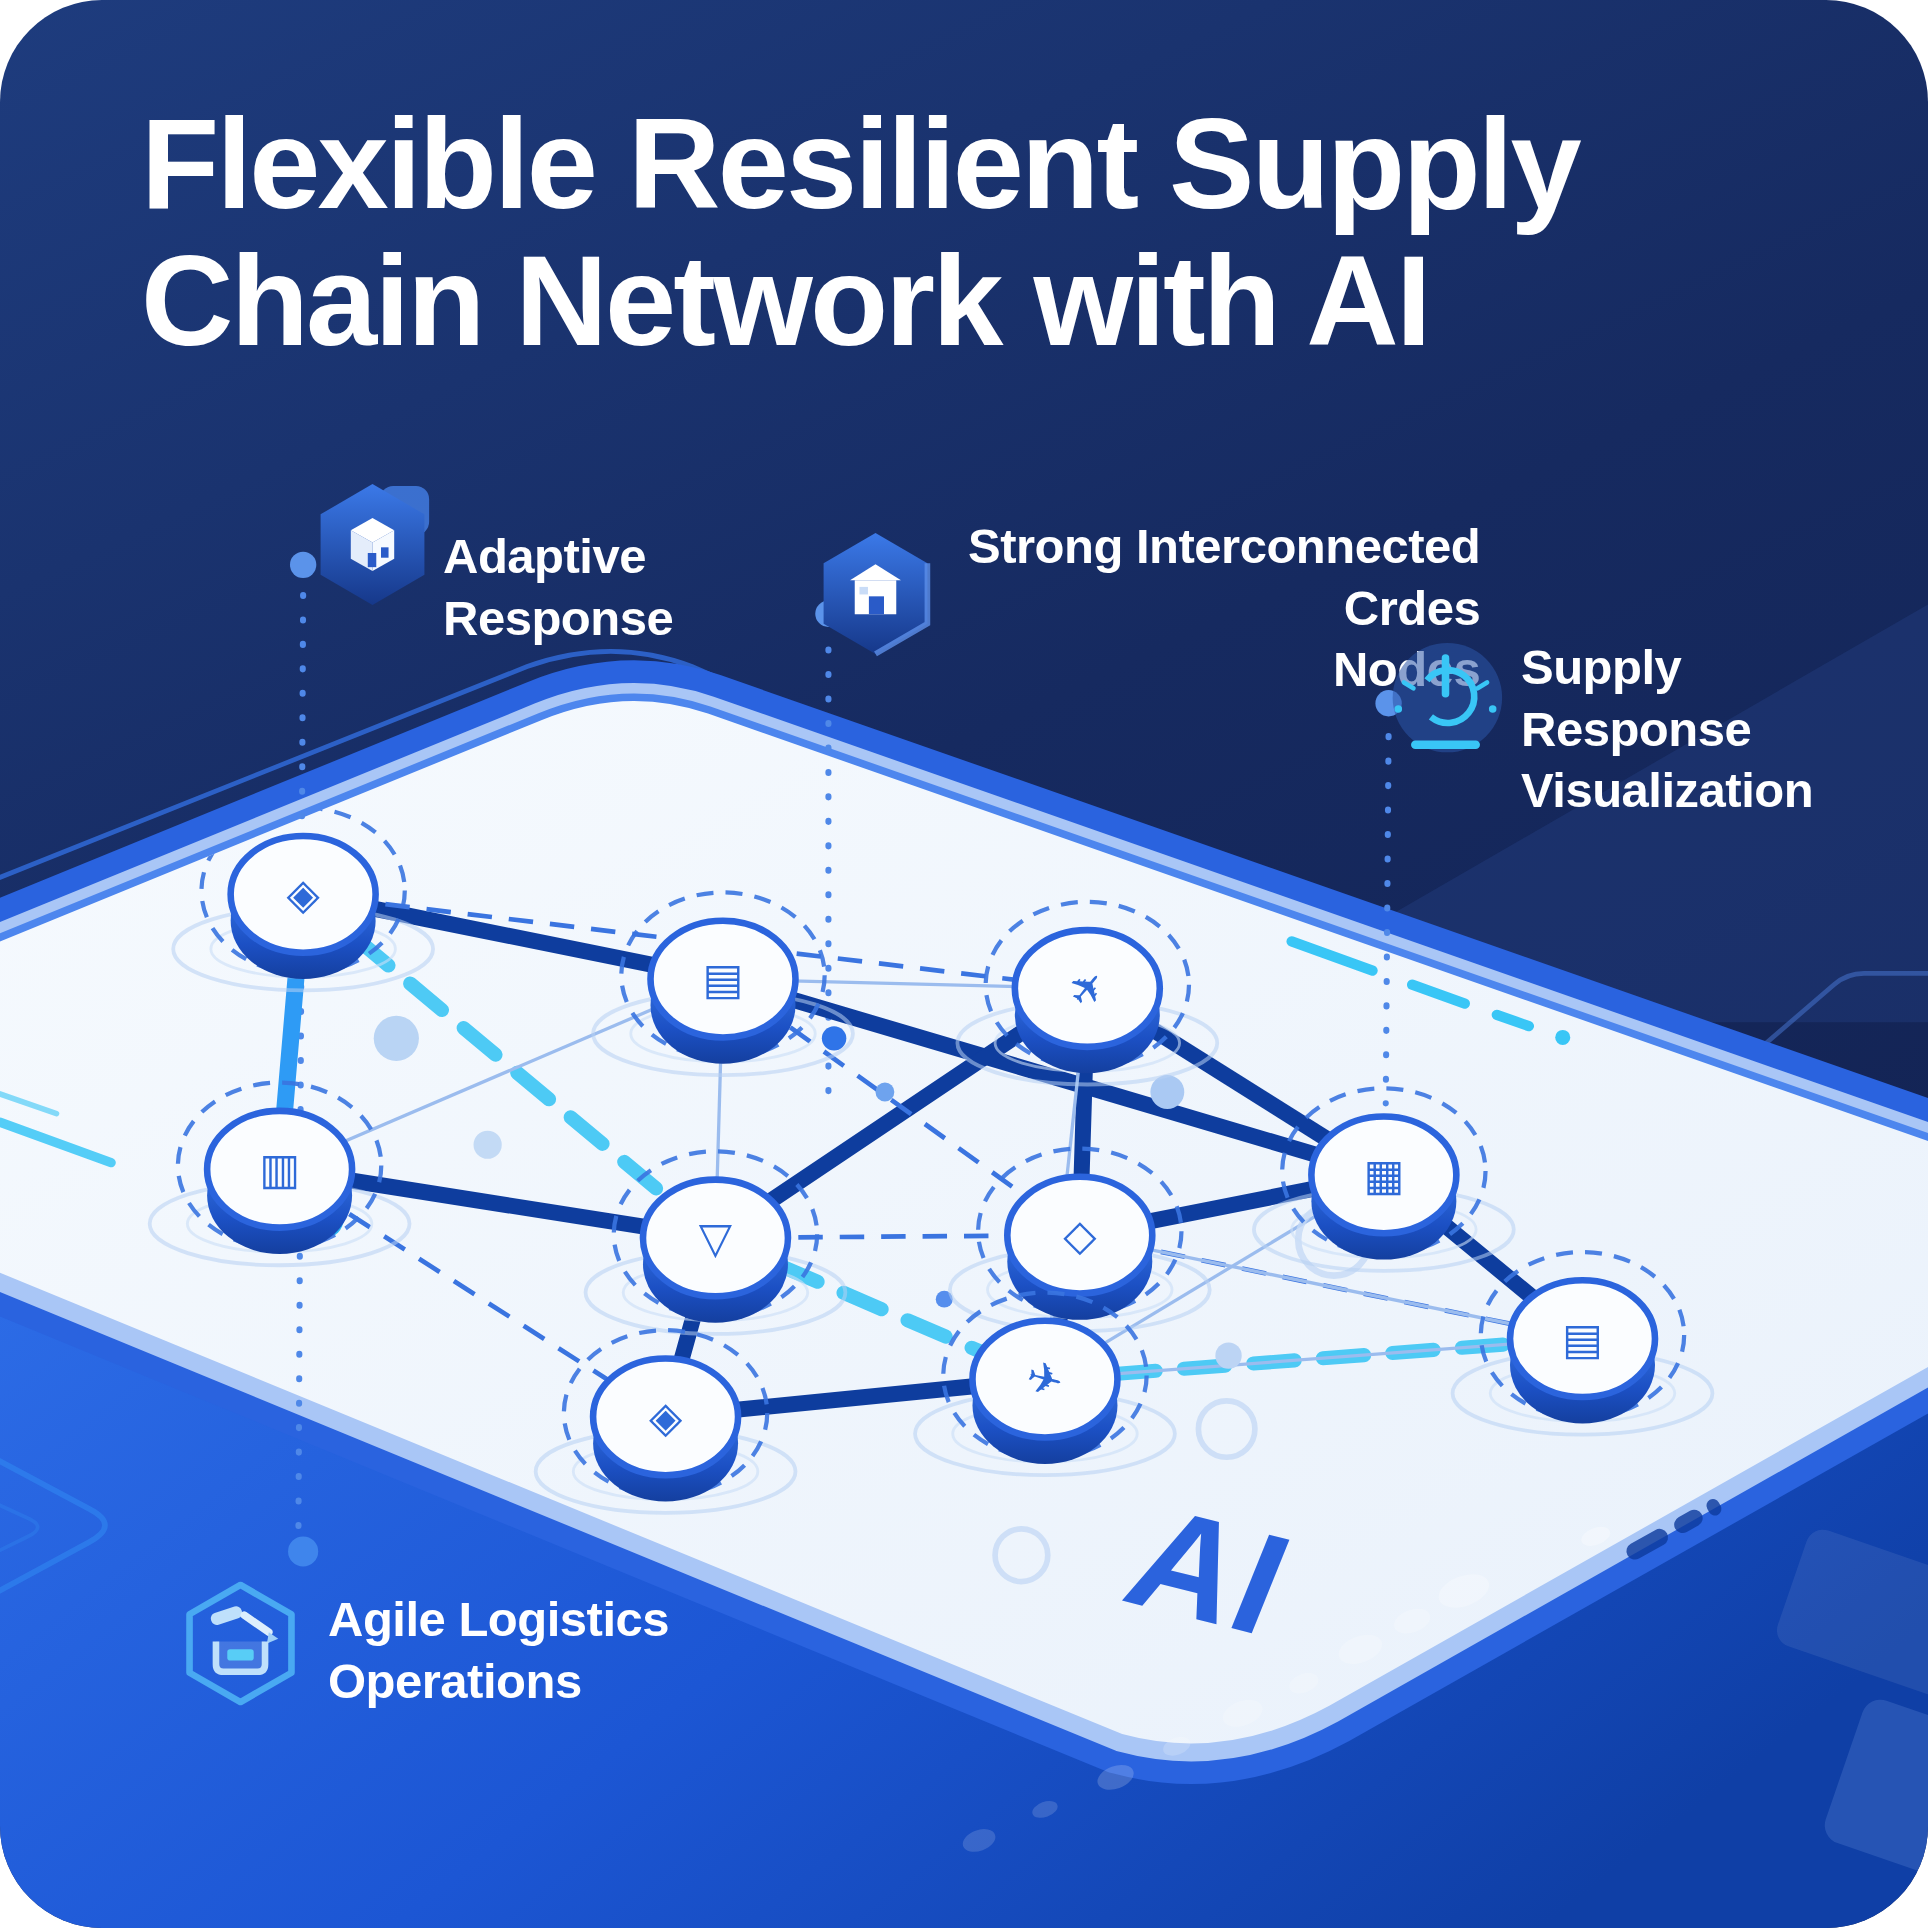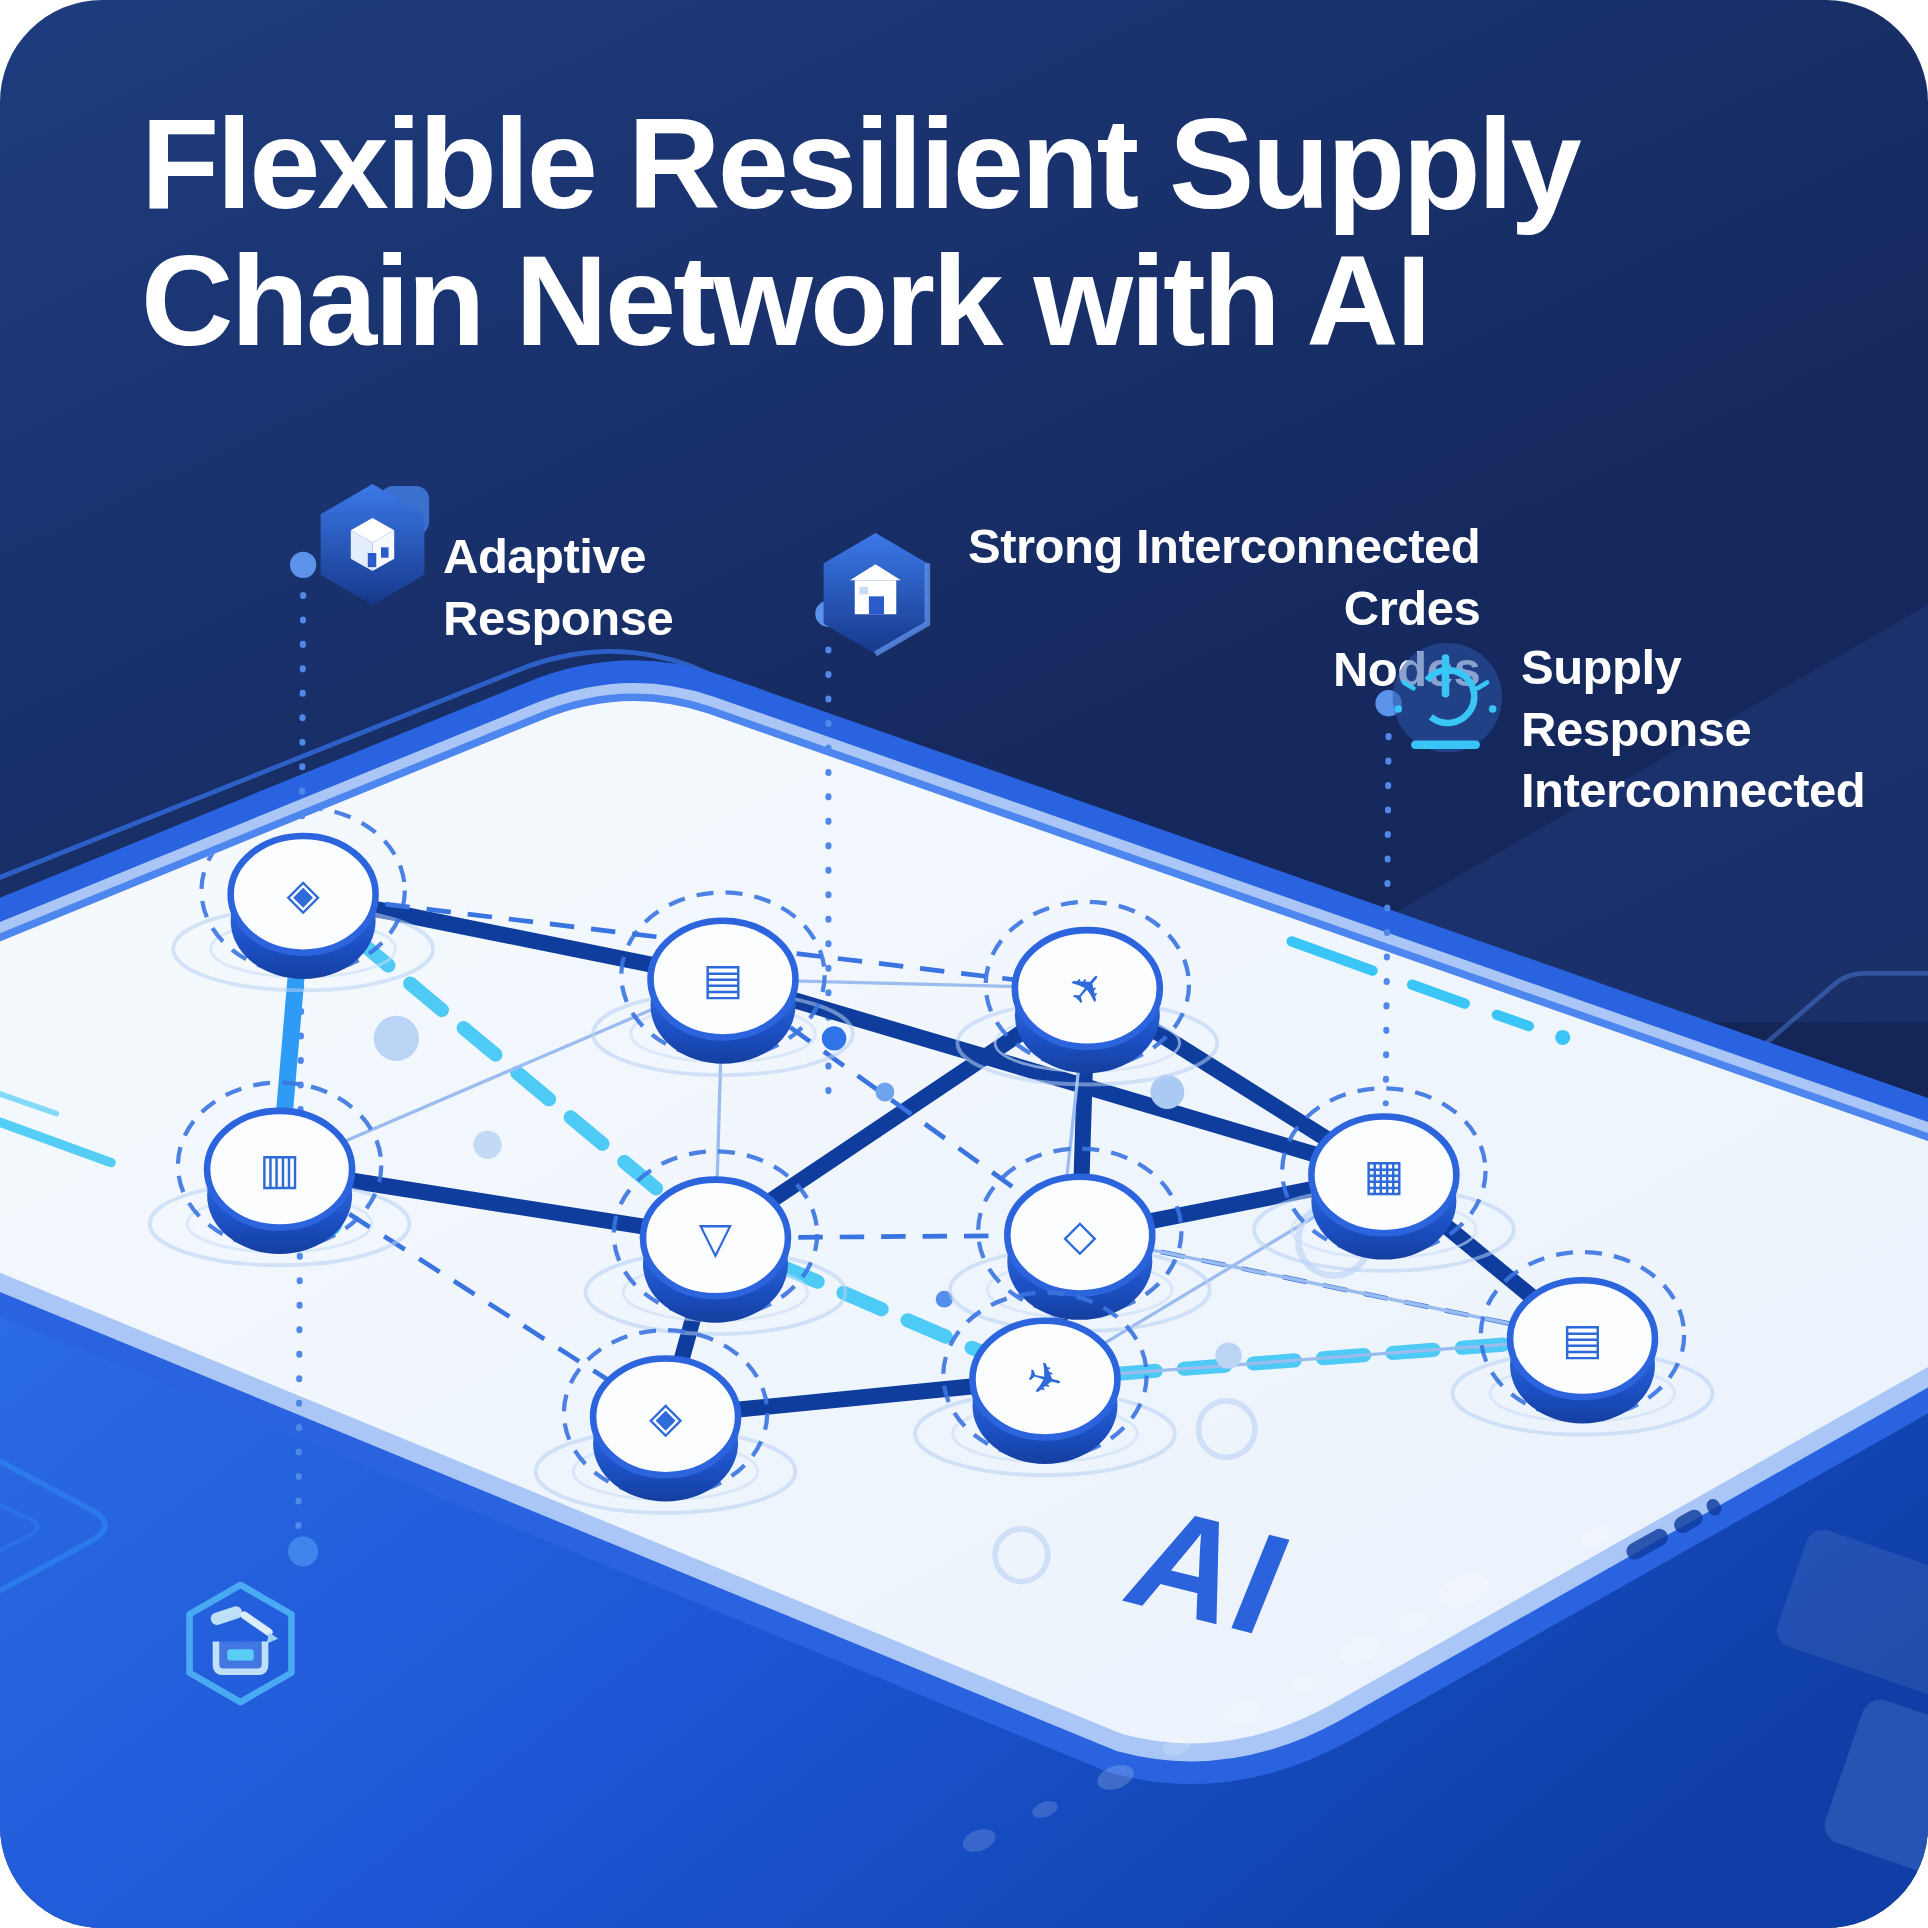--- a/index.html
+++ b/index.html
@@ -283,30 +283,36 @@
   <line x1="-44" y1="-18" x2="-34" y2="-12" stroke="#39c6f6" stroke-width="5" stroke-linecap="round"></line>
   <line x1="44" y1="-18" x2="34" y2="-12" stroke="#39c6f6" stroke-width="5" stroke-linecap="round"></line>
   <circle cx="-50" cy="10" r="4" fill="#39c6f6"></circle>
   <circle cx="50" cy="10" r="4" fill="#39c6f6"></circle>
   <line x1="-32" y1="48" x2="32" y2="48" stroke="#39c6f6" stroke-width="9" stroke-linecap="round"></line>
 </svg>
 <div class="feature" style="left:1521px;top:637px;">
   <div class="f-lines">
     <div>Supply</div>
     <div>Response</div>
-    <div>Interconnected</div>
+    <div>Visualization</div>
   </div>
 </div>
 
 <svg class="ficon" style="left:165px;top:1568px;" width="151" height="151" viewBox="-80 -80 160 160">
   <polygon points="0,-62 54,-31 54,31 0,62 -54,31 -54,-31" fill="none" stroke="#49a9f2" stroke-width="7" stroke-linejoin="round"></polygon>
   <rect x="-32" y="-36" width="34" height="13" rx="6" fill="#bfe0fb" transform="rotate(-18 -15 -30)"></rect>
   <line x1="4" y1="-30" x2="30" y2="-12" stroke="#dceefd" stroke-width="8" stroke-linecap="round"></line>
   <polygon points="30,-12 40,-5 28,0" fill="#9fd0f8"></polygon>
   <path d="M -26 -2 L -26 22 Q -26 30 -18 30 L 18 30 Q 26 30 26 22 L 26 -2" fill="rgba(255,255,255,0.15)" stroke="#bfe0fb" stroke-width="7" stroke-linejoin="round"></path>
   <rect x="-14" y="6" width="28" height="12" rx="3" fill="#58cdf6"></rect>
 </svg>
+<div class="feature" style="left:328px;top:1589px;">
+  <div class="f-lines">
+    <div>Agile Logistics</div>
+    <div>Operations</div>
+  </div>
+</div>
 
 <div class="ai-label">AI</div>
 
 </div>
 </div>
 
 
 </body></html>

